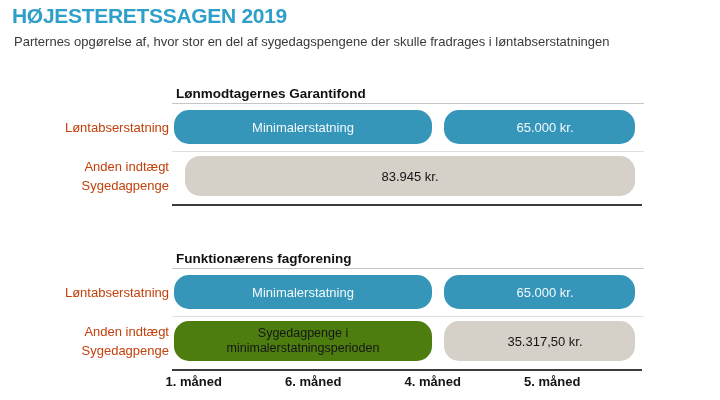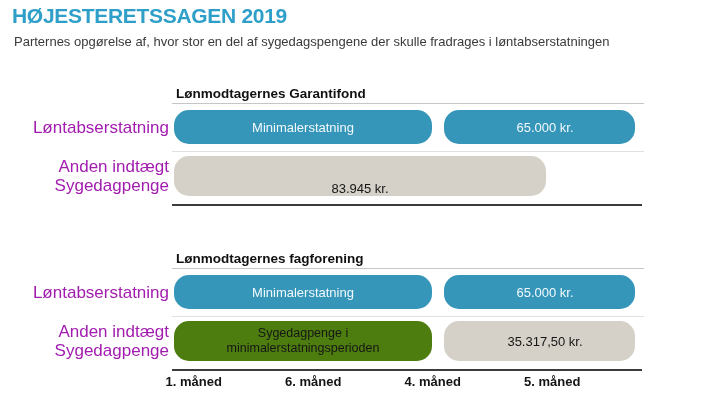--- a/index.html
+++ b/index.html
@@ -32,35 +32,35 @@
   .axis-line{
     position:absolute;left:148px;top:118px;width:470px;height:2px;background:#3c3c3c;
   }
 
   .row1{position:absolute;left:0;top:24px;width:720px;height:34px;}
   .row2{position:absolute;left:0;top:70px;width:720px;height:40px;}
 
   .row-label{
     position:absolute;left:0;top:0;width:145px;height:100%;
     display:flex;flex-direction:column;justify-content:center;
-    text-align:right;font-size:17px;color:#a21caf;line-height:19px;
+    text-align:right;font-size:13px;color:#c2410c;line-height:19px;
   }
 
   .bar{
     position:absolute;top:0;height:100%;
     display:flex;align-items:center;justify-content:center;
     font-size:13px;text-align:center;line-height:15px;border-radius:15px;
   }
   .bar-teal{background:#3596BA;color:#f2f9fc;}
   .bar-gray{background:#D5D1C8;color:#161616;}
   .bar-light{background:#4d7c0f;color:#161616;font-size:12.5px;}
 
   .bar-a{left:150px;width:258px;}
   .bar-b{left:420px;width:180px;padding-left:11px;}
-  .bar-full{left:150px;width:372px;align-items:flex-end;}
+  .bar-full{left:161px;width:450px;}
   .bar-light .wrap{width:230px;}
 
   .months{
     position:absolute;left:134px;top:374px;width:478px;height:18px;
     display:flex;
   }
   .months span{
     flex:1;text-align:center;font-size:13px;font-weight:bold;color:#141414;white-space:nowrap;
   }
 </style>
@@ -95,21 +95,21 @@
     </div>
     <div class="bar bar-gray bar-full">
       <span>83.945 kr.</span>
     </div>
   </div>
 
   <div class="axis-line"></div>
 </div>
 
 <div class="panel panel-2">
-  <div class="panel-header">Lønmodtagernes fagforening</div>
+  <div class="panel-header">Funktionærens fagforening</div>
   <div class="panel-underline"></div>
 
   <div class="row1">
     <div class="row-label">
       <span>Løntabserstatning</span>
     </div>
     <div class="bar bar-teal bar-a">
       <span>Minimalerstatning</span>
     </div>
     <div class="bar bar-teal bar-b">

